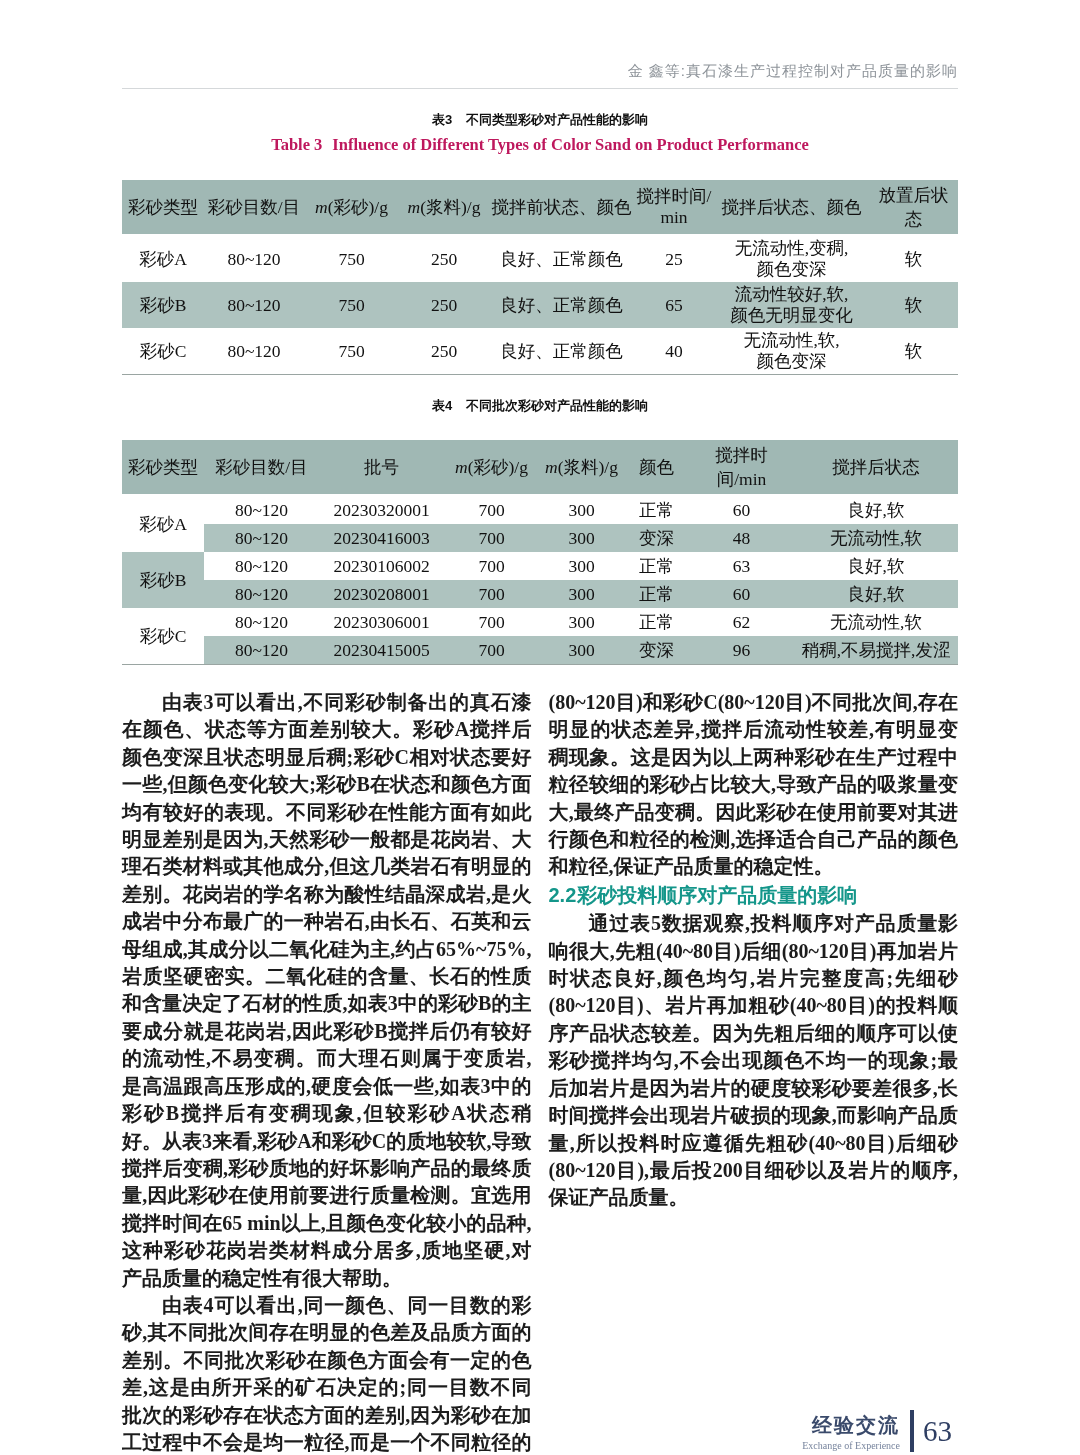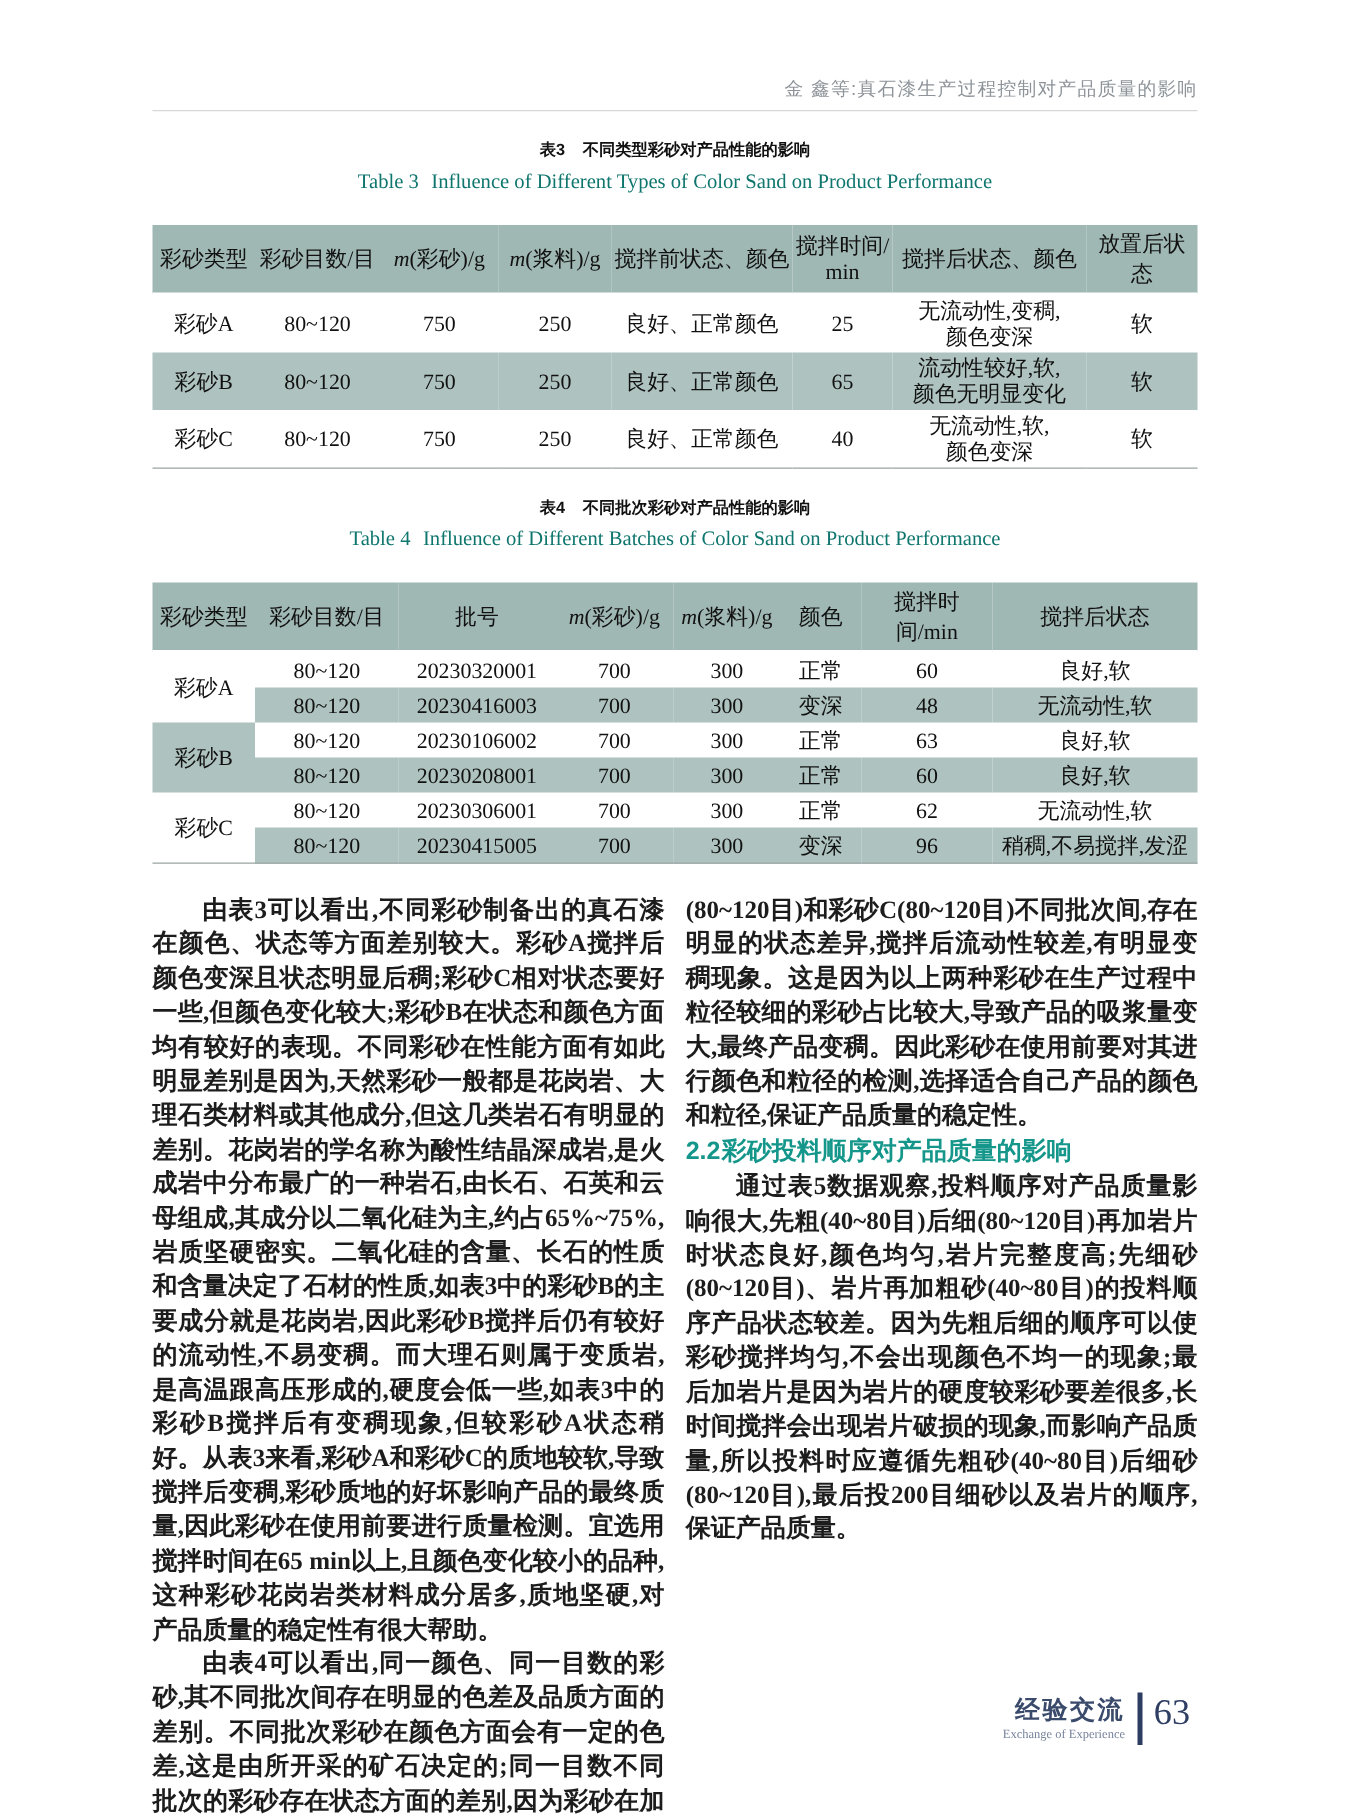--- a/index.html
+++ b/index.html
@@ -18,21 +18,21 @@
     font-size: 15px; color: #8d9399; letter-spacing: 1px;
   }
   .head-rule { border: none; border-top: 1px solid #d5d8da; margin: 7px 0 0 0; }
 
   
   .tbl-caption-zh {
     text-align: center; font-family: "Liberation Sans", "DejaVu Sans", sans-serif;
     font-weight: bold; font-size: 13px; margin-top: 22px; color: #111;
   }
   .tbl-caption-zh .cap-num { margin-right: 14px; }
-  .tbl-caption-en { text-align: center; font-weight: normal; font-size: 16.5px; margin-top: 6px; color: #0f766e; }
+  .tbl-caption-en { text-align: center; font-weight: bold; font-size: 16.5px; margin-top: 6px; color: #be185d; }
   .tbl-caption-en .cap-num { margin-right: 10px; }
 
   
   table {
     width: 100%; border-collapse: collapse; margin-top: 25px;
     border-bottom: 1.5px solid #9aa5a2; table-layout: fixed;
   }
   th {
     background: #a0b8b4; font-weight: normal; font-size: 17.5px;
     padding: 3px 2px; border-bottom: 2px solid #ffffff;
@@ -59,21 +59,21 @@
   .indent { text-indent: 2em; }
   sup { font-size: 12px; line-height: 0; }
   .sec-heading {
     font-family: "Liberation Sans", "DejaVu Sans", sans-serif;
     font-weight: bold; color: #14968a; font-size: 20px;
     text-align: left; margin: 1px 0;
   }
   .sec-heading .sec-num { margin-right: 1px; }
 
   
-  .footer { position: absolute; top: 1354px; right: 128px; display: flex; align-items: flex-start; }
+  .footer { position: absolute; top: 1410px; right: 128px; display: flex; align-items: center; }
   .footer-text { text-align: right; }
   .footer-zh {
     font-family: "Liberation Sans", "DejaVu Sans", sans-serif;
     font-size: 20px; font-weight: bold; color: #3a4a6b; letter-spacing: 2px;
   }
   .footer-en { font-size: 10px; color: #76839c; margin-top: 1px; }
   .footer-bar { width: 4px; height: 42px; background: #2e3e62; margin: 0 9px 0 10px; }
   .footer-page { font-size: 29px; color: #2e3e62; }
 </style>
 </head>
@@ -148,23 +148,20 @@
           <td class="prewrap">无流动性,软,
 颜色变深</td>
           <td>软</td>
         </tr>
       </tbody>
     </table>
 
     <div class="tbl-caption-zh">
       <span class="cap-num">表4</span><span>不同批次彩砂对产品性能的影响</span>
     </div>
-    <div class="tbl-caption-en">
-      <span class="cap-num">Table 4</span><span>Influence of Different Batches of Color Sand on Product Performance</span>
-    </div>
 
     <table class="t4">
       <colgroup>
         <col style="width:82px">
           <col style="width:115px">
           <col style="width:125px">
           <col style="width:95px">
         <col style="width:85px">
           <col style="width:65px">
           <col style="width:105px">

